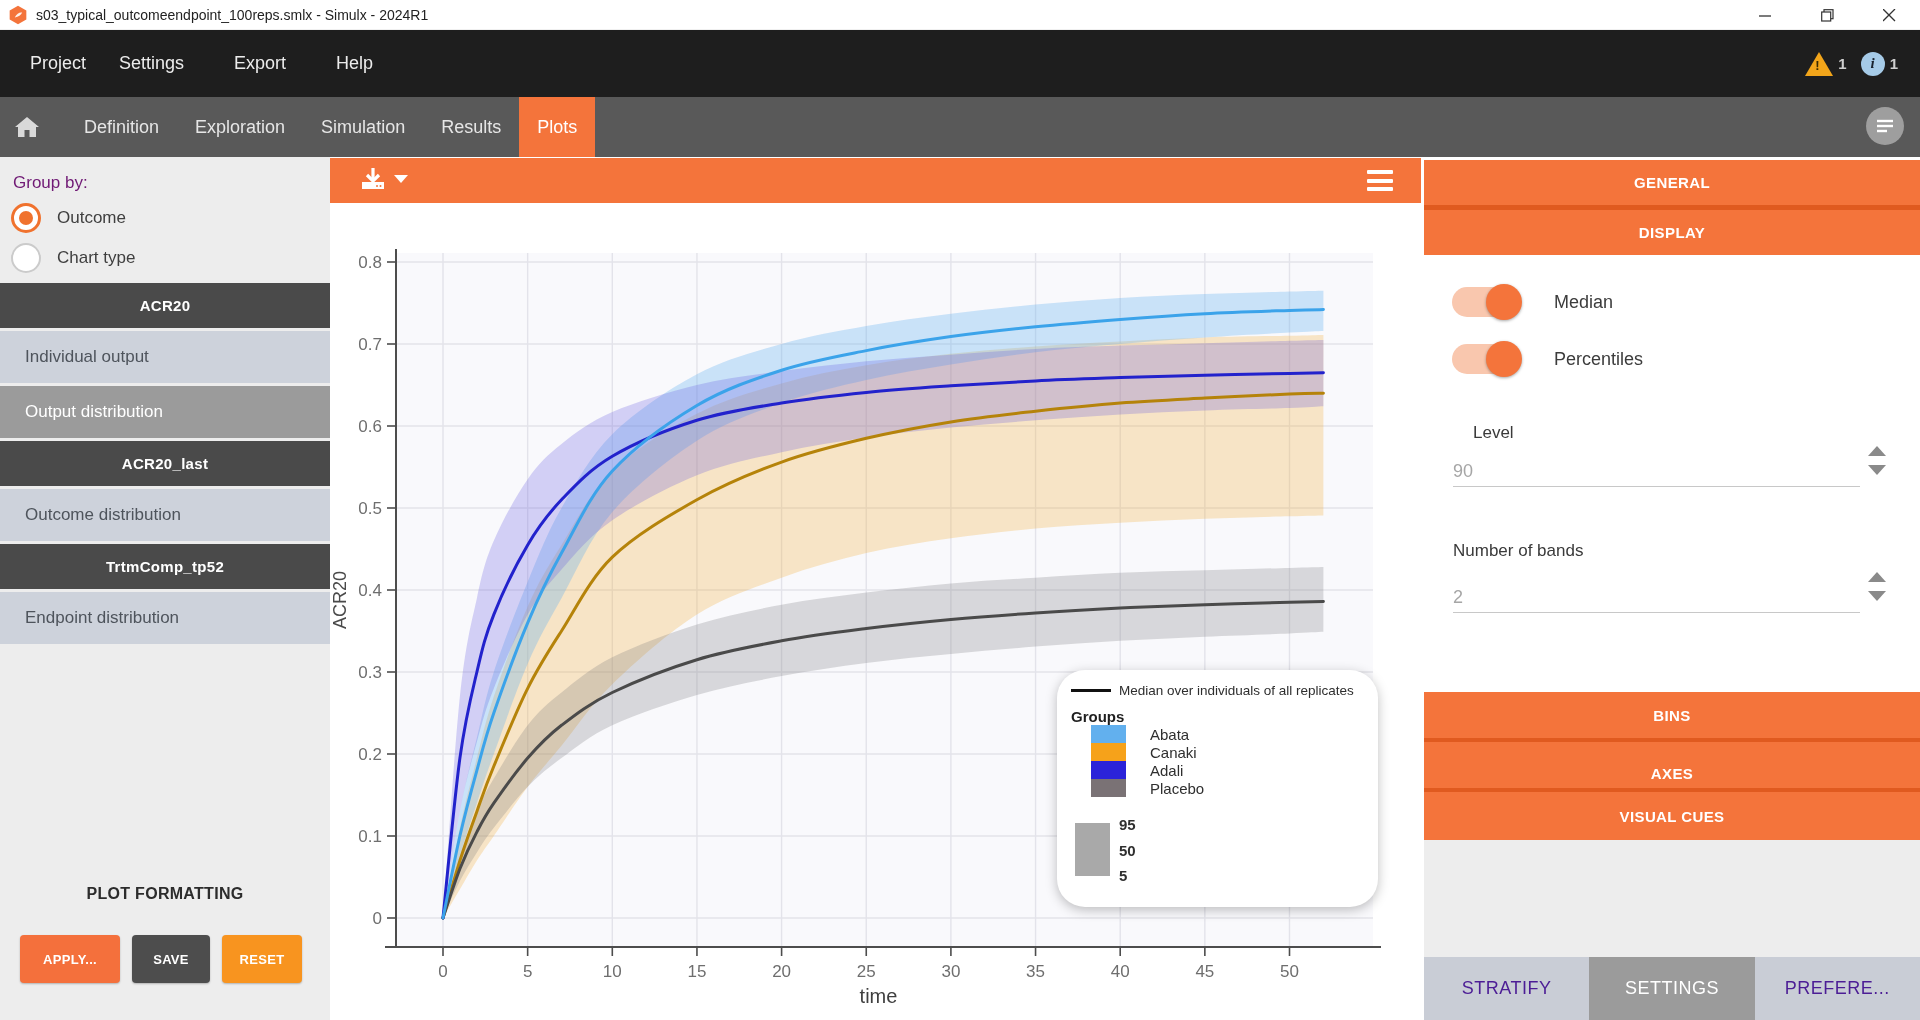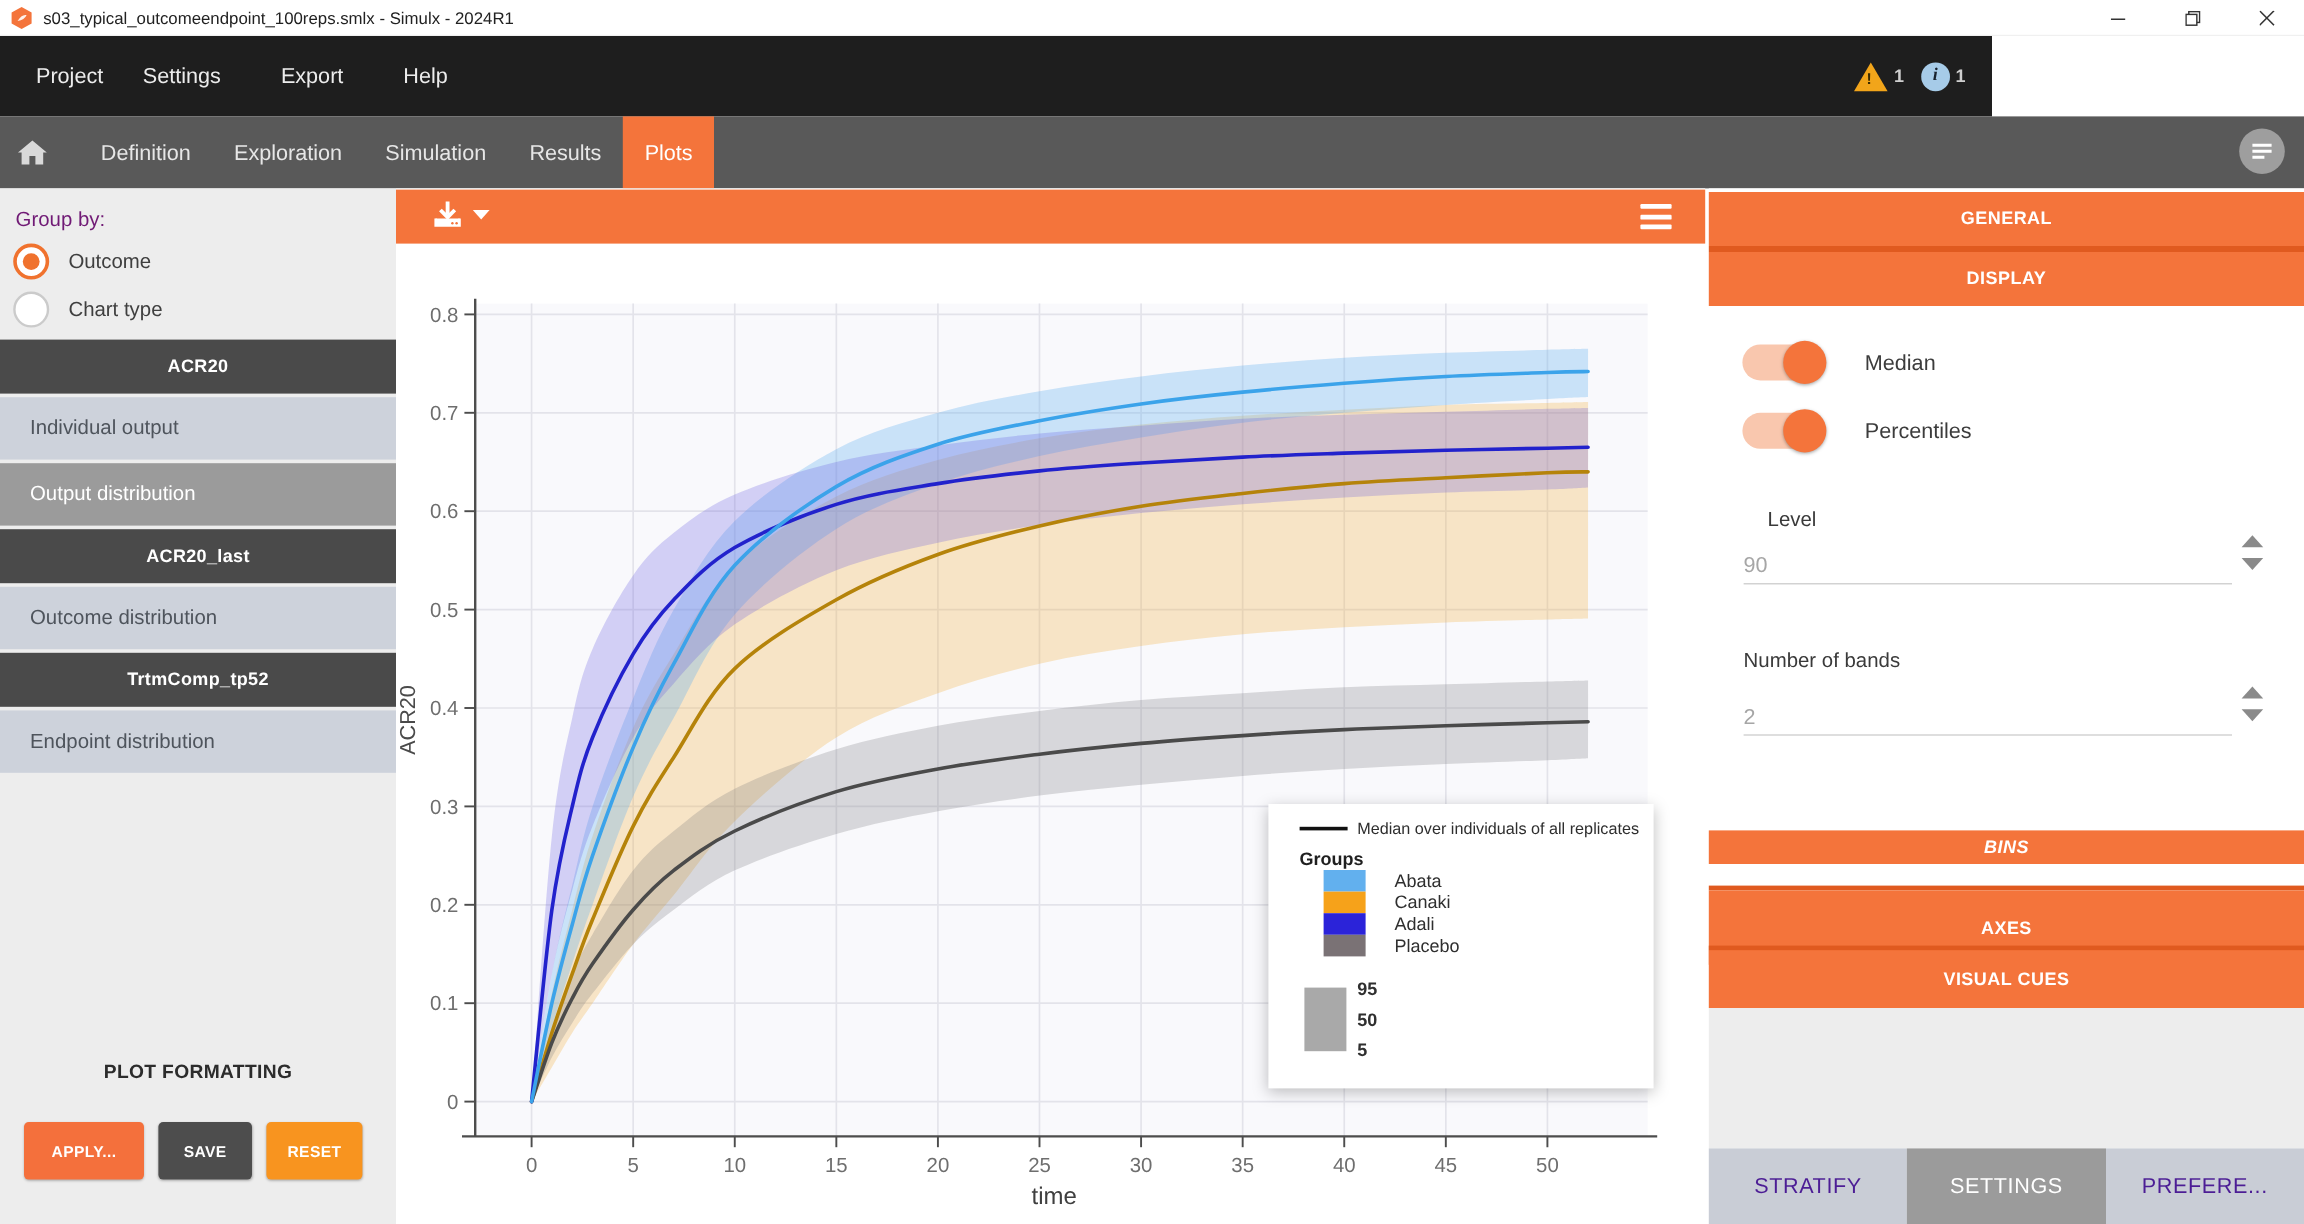--- a/index.html
+++ b/index.html
@@ -9,21 +9,21 @@
 
   
   .titlebar{position:absolute;left:0;top:0;width:1920px;height:30px;background:#ffffff;
             display:flex;align-items:center;border-bottom:1px solid #f0f0f0;}
   .app-logo{width:20px;height:20px;margin-left:8px;}
   .title-text{margin-left:8px;font-size:14px;color:#222;}
   .win-controls{position:absolute;right:0;top:0;height:30px;display:flex;}
   .win-btn{width:62px;height:30px;display:flex;align-items:center;justify-content:center;cursor:pointer;}
 
   
-  .menubar{position:absolute;left:0;top:30px;width:1660px;height:67px;background:#1e1e1e;
+  .menubar{position:absolute;left:0;top:30px;width:1920px;height:67px;background:#1e1e1e;
            display:flex;align-items:center;}
   .menu-item{color:#ececec;font-size:18px;cursor:pointer;}
   .menu-badges{position:absolute;right:22px;top:0;height:67px;display:flex;align-items:center;gap:14px;}
   .badge{display:flex;align-items:center;gap:5px;cursor:pointer;}
   .badge-num{color:#cfcfcf;font-size:15px;font-weight:bold;}
   .warn-tri{width:0;height:0;border-left:14px solid transparent;border-right:14px solid transparent;
             border-bottom:24px solid #f2a51a;position:relative;}
   .warn-tri span{position:absolute;left:-4px;top:6px;color:#3a2a00;font-size:13px;font-weight:bold;}
   .info-circ{width:24px;height:24px;border-radius:50%;background:#a6cbe8;color:#19222e;
              display:flex;align-items:center;justify-content:center;font-weight:bold;font-size:15px;font-family:"Liberation Serif",serif;font-style:italic;}
@@ -67,21 +67,21 @@
   .plot-toolbar{position:absolute;left:0;top:1px;width:100%;height:45px;background:#f4743b;}
   .dl-group{position:absolute;left:30px;top:8px;display:flex;align-items:center;gap:8px;cursor:pointer;}
   .caret-down{width:0;height:0;border-left:7px solid transparent;border-right:7px solid transparent;border-top:8px solid #fff;}
   .hamburger{position:absolute;right:28px;top:12px;width:26px;height:21px;display:flex;flex-direction:column;justify-content:space-between;cursor:pointer;}
   .hamburger div{height:4px;background:#fff;border-radius:1px;}
   .chart{position:absolute;left:0;top:46px;width:1091px;height:817px;}
   .chart svg{position:absolute;left:0;top:0;}
 
   
   .legend{position:absolute;left:727px;top:467px;width:321px;height:237px;background:#fff;
-          box-shadow:0 3px 12px rgba(0,0,0,.25);padding:13px 12px 0 26px;font-size:13px;}
+          box-shadow:0 3px 12px rgba(0,0,0,.25);padding:13px 12px 0 14px;font-size:13px;border-radius:28px;}
   .leg-median{display:flex;align-items:center;}
   .leg-line{width:40px;height:3px;background:#111;flex:0 0 auto;}
   .leg-median-text{margin-left:8px;color:#2e2e2e;font-size:13.5px;white-space:nowrap;}
   .leg-groups-title{margin-top:10px;font-size:15px;font-weight:bold;color:#1f1f1f;}
   .leg-grow{display:flex;align-items:center;height:18px;gap:16px;}
   .leg-swatch{width:35px;height:18px;margin-left:20px;flex:0 0 auto;}
   .leg-glabel{margin-left:8px;font-size:15px;color:#2f2f2f;}
   .leg-pct{display:flex;margin-top:26px;}
   .leg-pct-swatch{width:35px;height:53px;background:#a9a9a9;margin-left:4px;flex:0 0 auto;}
   .leg-pct-labels{display:flex;flex-direction:column;justify-content:space-between;height:66px;margin-left:9px;margin-top:-6px;}
@@ -374,21 +374,21 @@
 
   <div class="field-label" style="top:384px;">Number of bands</div>
   <div class="field-input" style="top:420px;">
     <span>2</span>
   </div>
   <div class="spinner" style="top:415px;">
     <div class="spin-up"></div>
     <div class="spin-dn"></div>
   </div>
 
-  <div class="sec-hdr" style="top:535px;height:28px;font-style:italic;">BINS</div>
+  <div class="sec-hdr" style="top:535px;height:46px;">BINS</div>
   <div class="sec-div" style="top:581px;height:4px;"></div>
   <div class="sec-hdr" style="top:585px;height:62px;">AXES</div>
   <div class="sec-div" style="top:631px;height:4px;"></div>
   <div class="sec-hdr" style="top:635px;height:48px;">VISUAL CUES</div>
 
   <div class="rp-gray"></div>
   <div class="bottom-tabs" id="bottom-tabs">
       <div class="btab">STRATIFY</div>
       <div class="btab active">SETTINGS</div>
       <div class="btab">PREFERE...</div>

